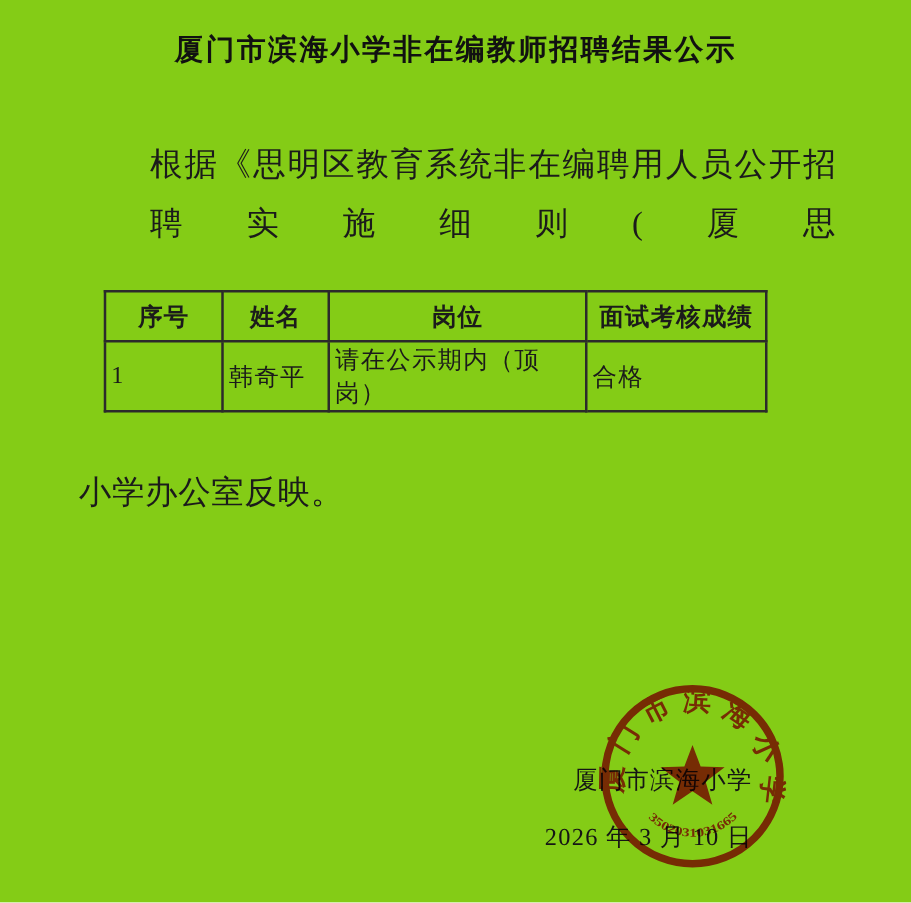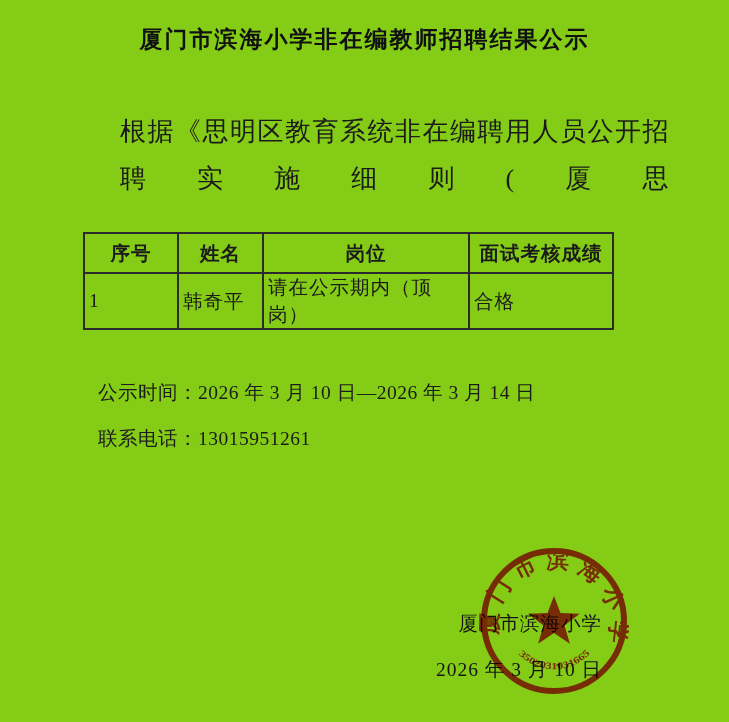--- a/index.html
+++ b/index.html
@@ -109,26 +109,23 @@
       <tr>
         <td>1</td>
         <td>韩奇平</td>
         <td>请在公示期内（顶岗）</td>
         <td>合格</td>
       </tr>
     </tbody>
   </table>
 
   <p class="para para-objection">
+    <span class="line">小学办公室反映。</span>
   </p>
 
-  <div class="info-lines">
-    <p class="info-line"><span>公示时间：</span><span>2026 年 3 月 10 日—2026 年 3 月 14 日</span></p>
-    <p class="info-line"><span>联系电话：</span><span>13015951261</span></p>
-  </div>
 
   <div class="sign-block">
     <div class="sign-org">厦门市滨海小学</div>
     <div class="sign-date">2026 年 3 月 10 日</div>
   </div>
 
   <svg class="stamp" viewBox="0 0 150 150" xmlns="http://www.w3.org/2000/svg">
     <defs>
       <path id="sealTopArc" d="M 21 97 A 57 57 0 1 1 129 97" fill="none"></path>
       <path id="sealBottomArc" d="M 36 104 A 49 49 0 0 0 114 104" fill="none"></path>

